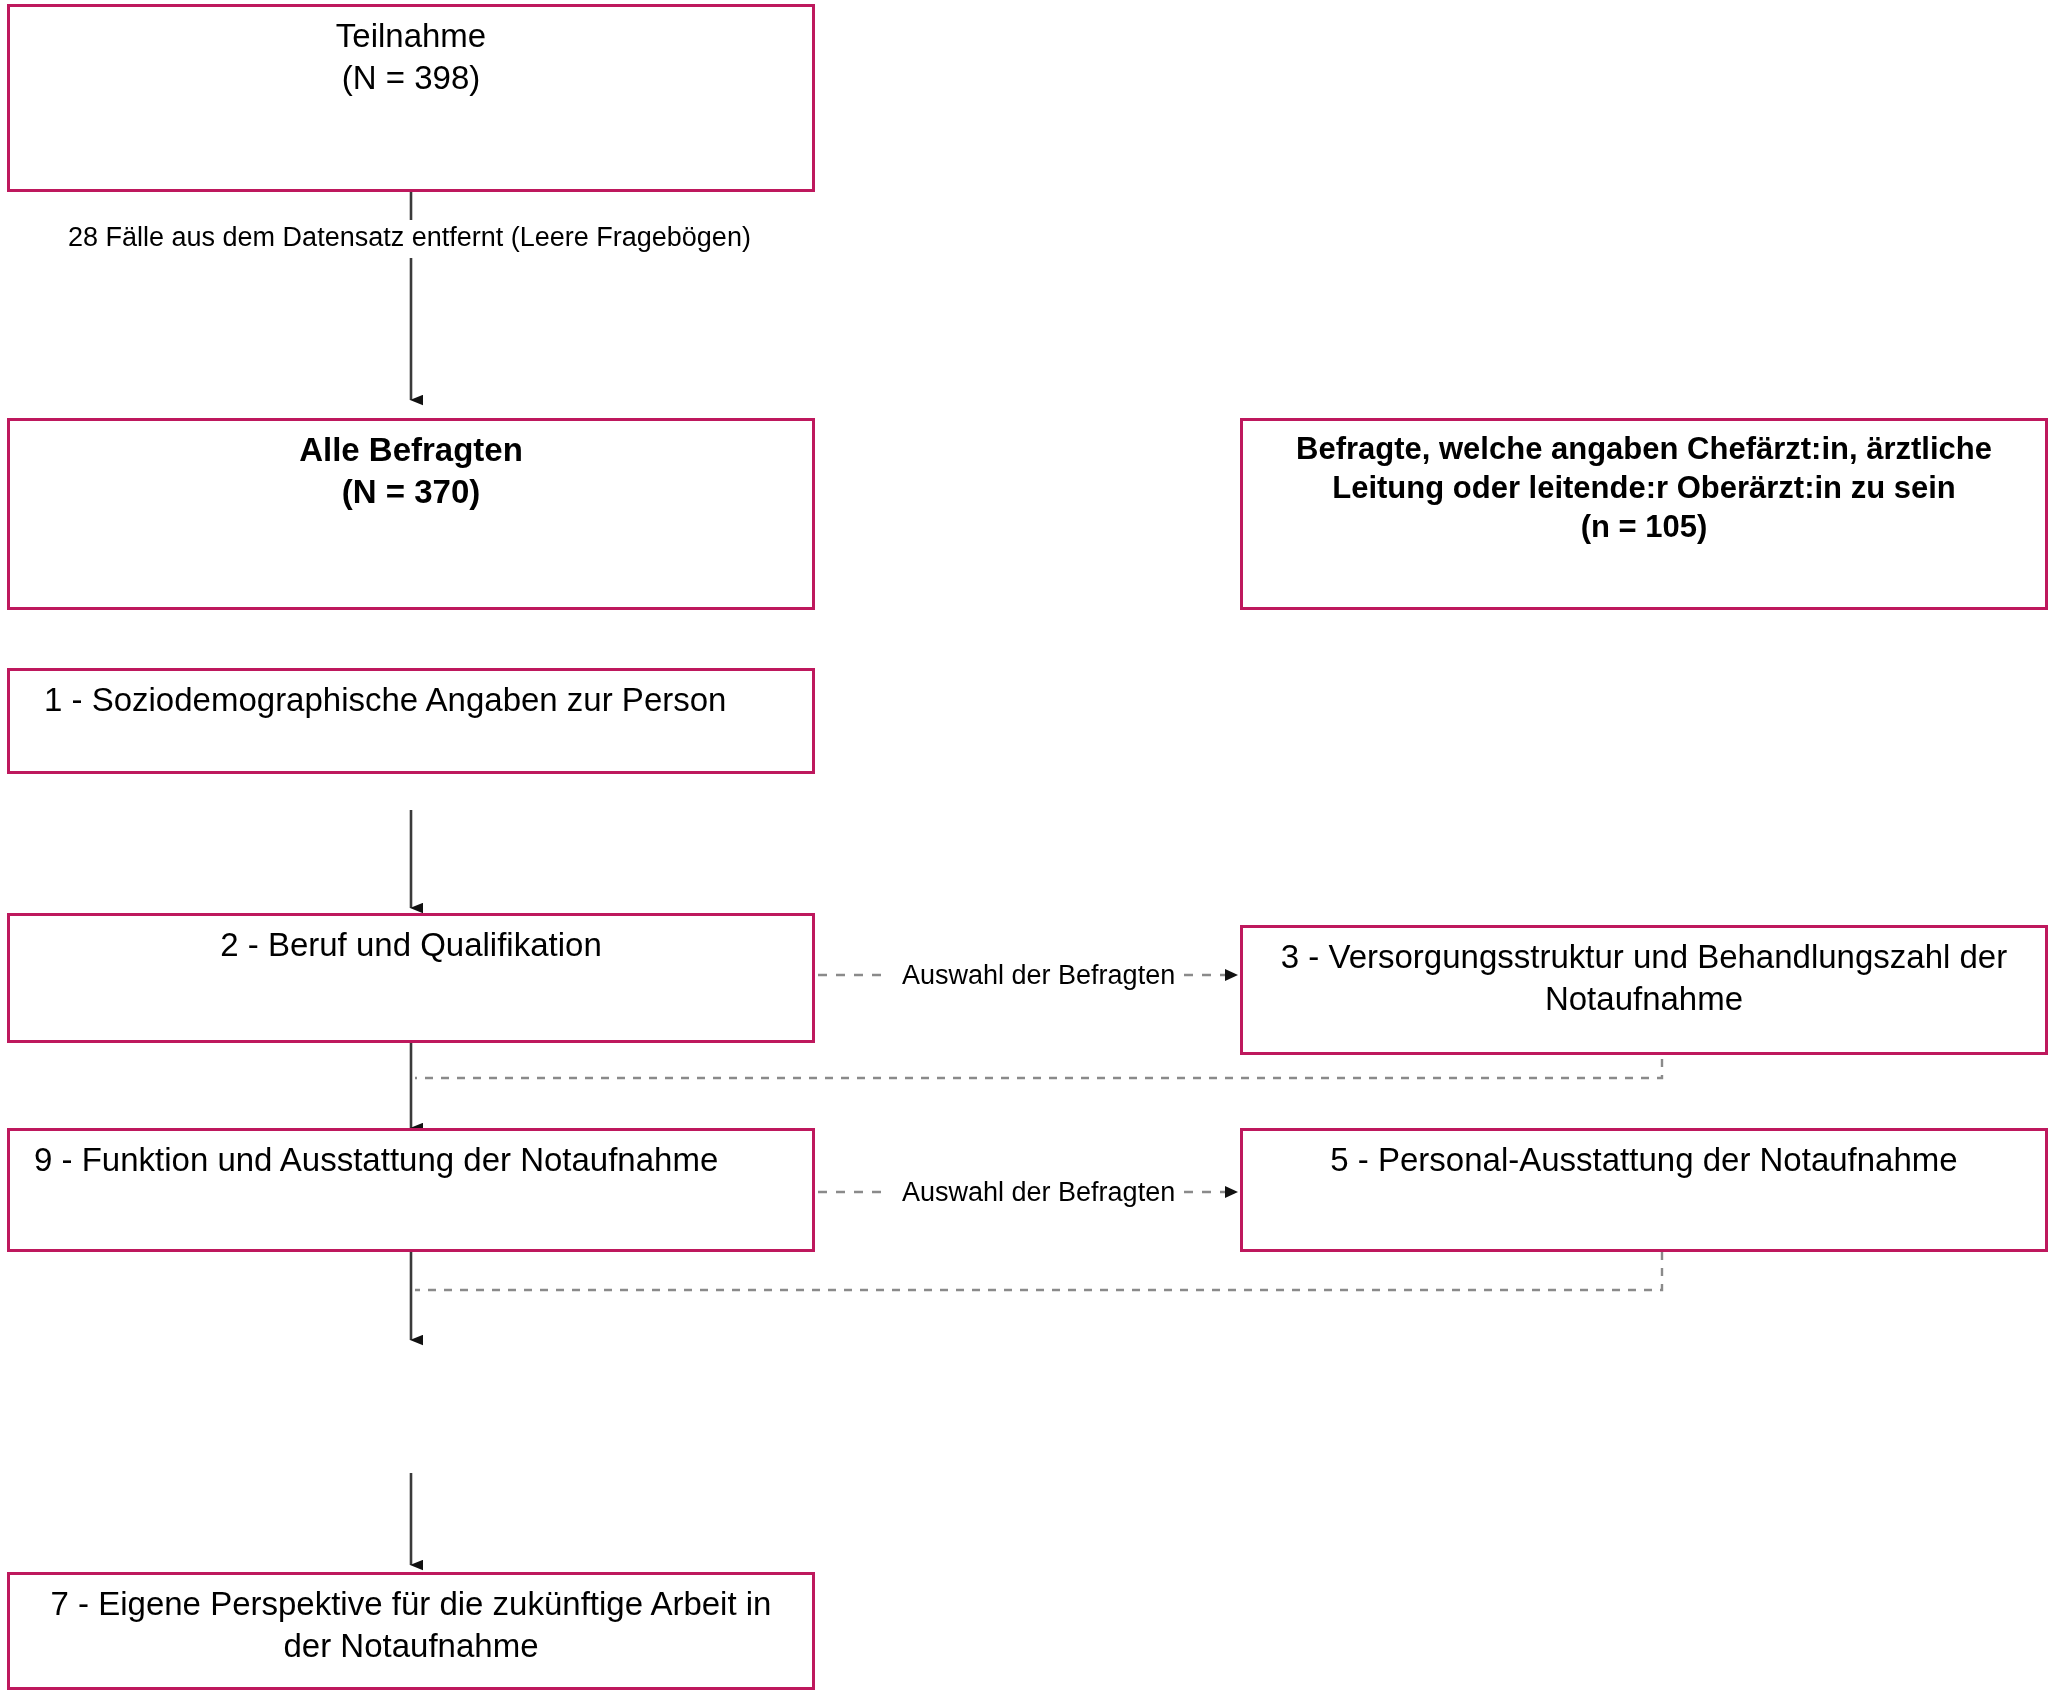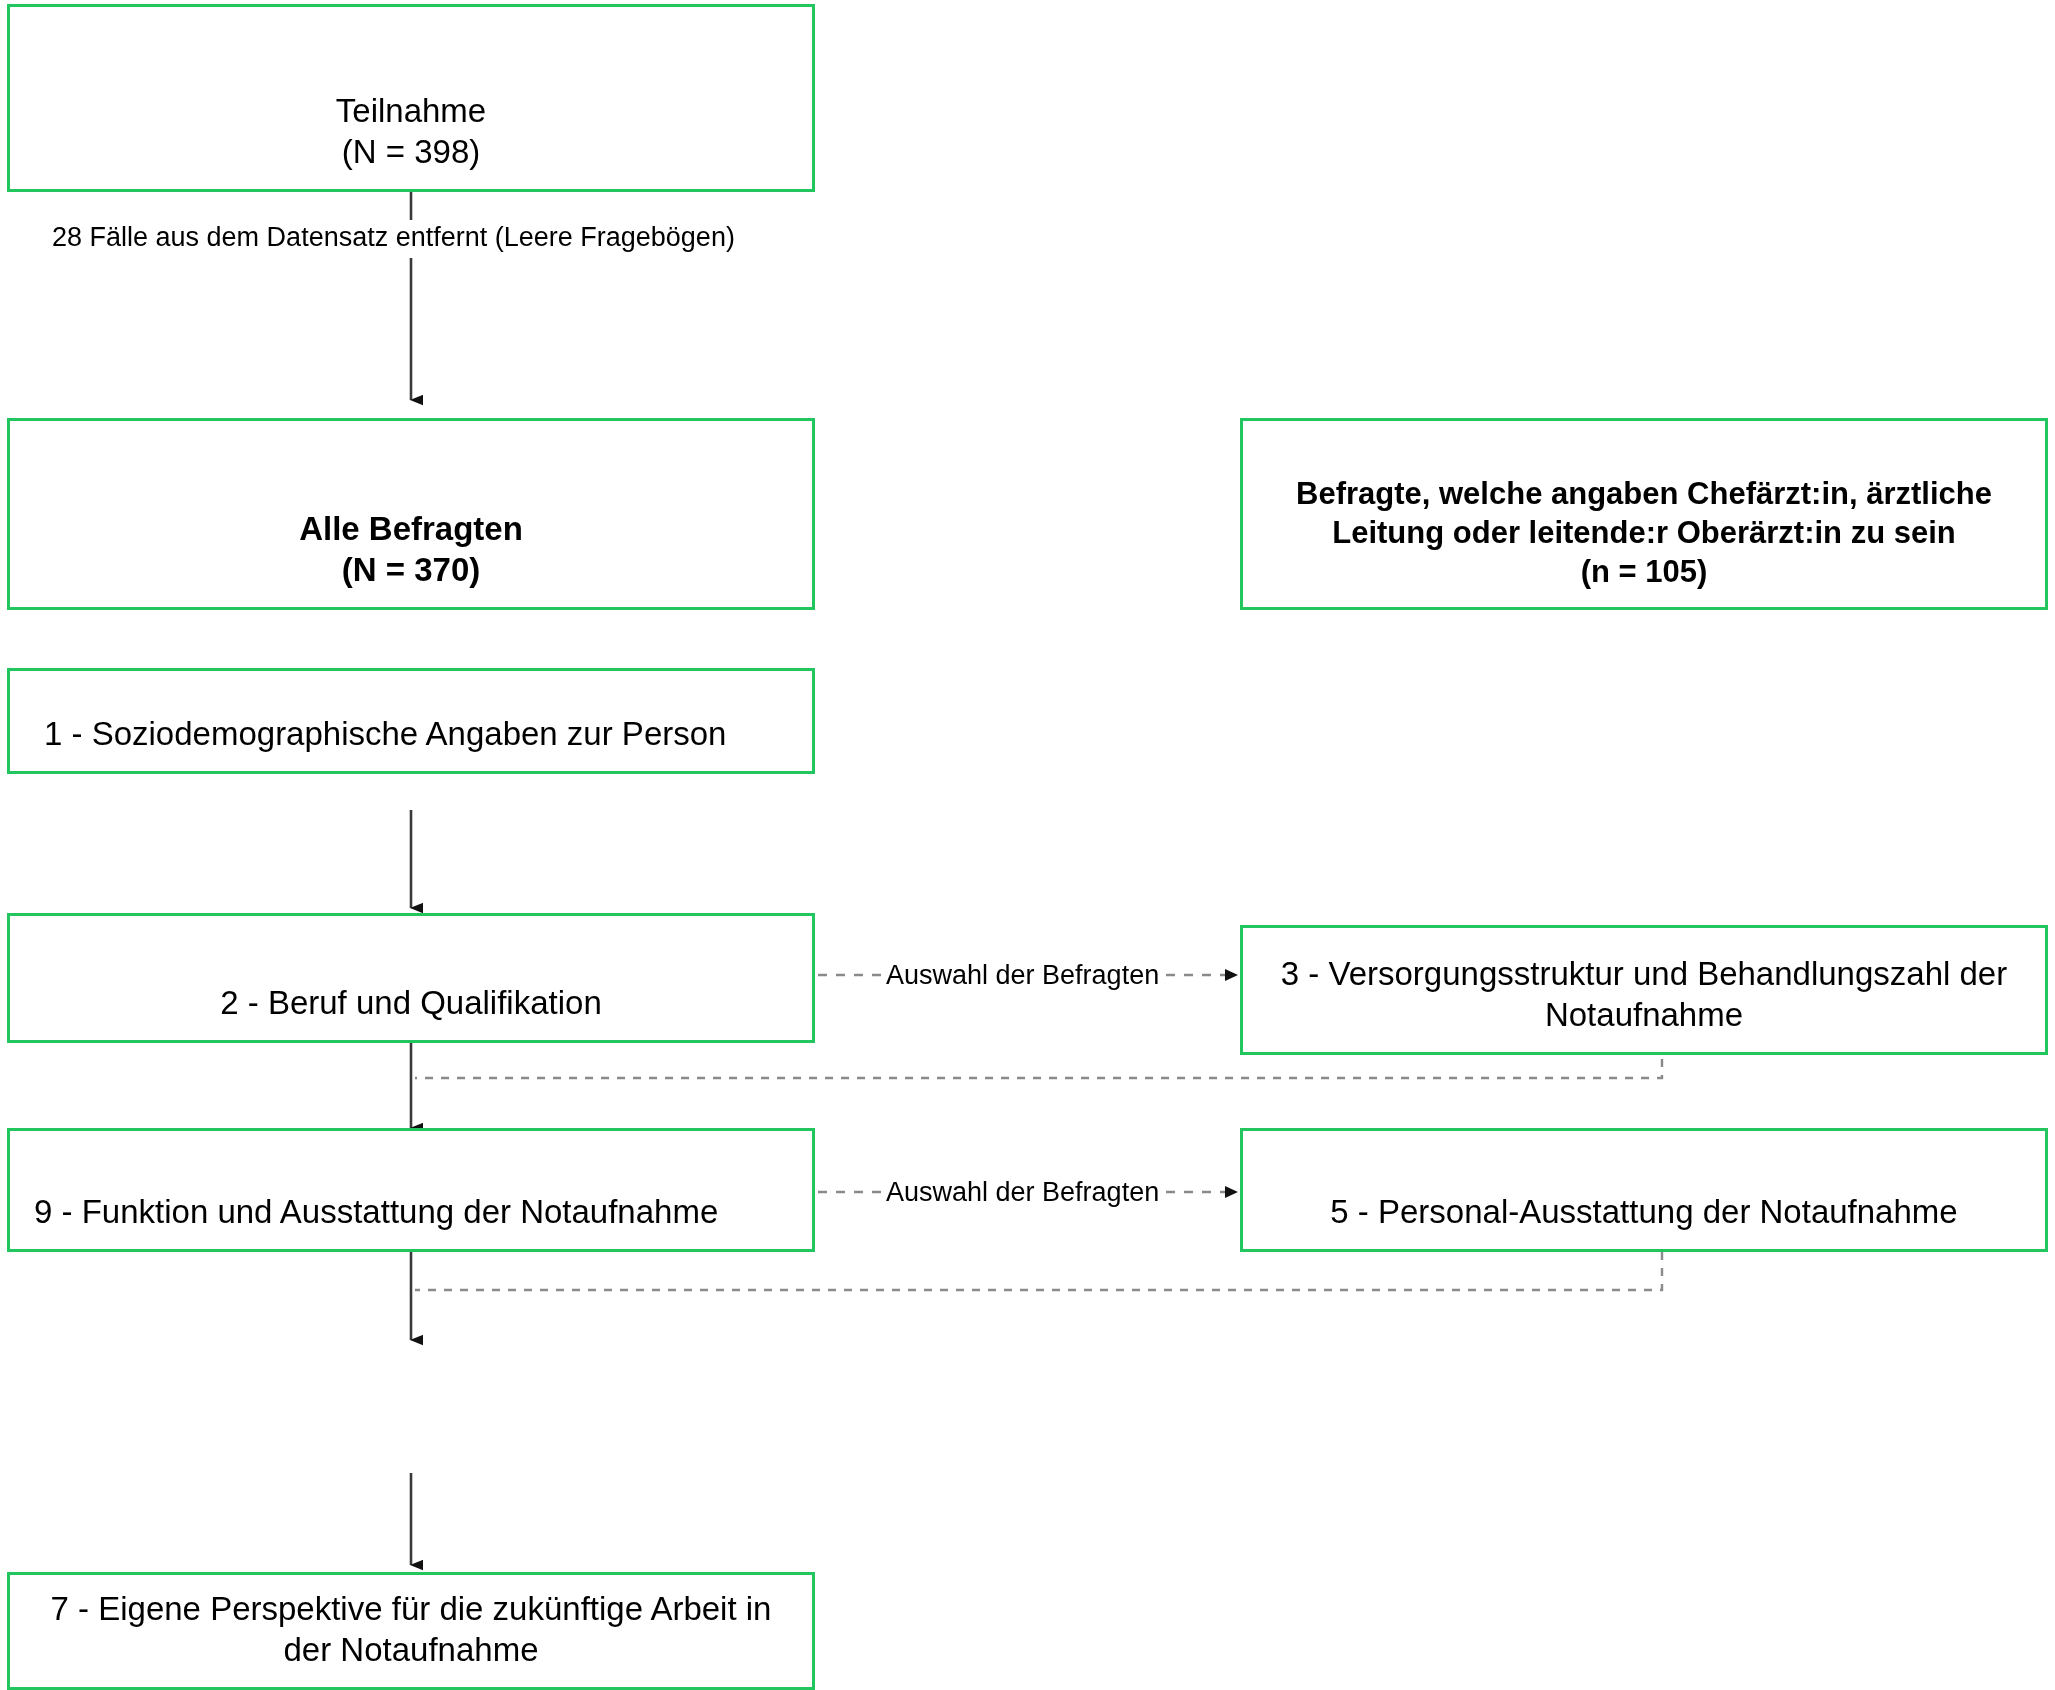--- a/index.html
+++ b/index.html
@@ -16,49 +16,50 @@
   }
   #stage {
     position: relative;
     width: 2055px;
     height: 1690px;
     background: #ffffff;
   }
   .node {
     position: absolute;
     box-sizing: border-box;
-    border: 3px solid #22c55e;
+    border: 3px solid #be185d;
     background: #ffffff;
     display: flex;
-    align-items: flex-end;
+    align-items: flex-start;
     justify-content: center;
     text-align: center;
     color: #000000;
     font-family: "Liberation Sans", sans-serif;
     font-size: 33px;
     line-height: 1.26;
-    padding: 16px 14px;
+    padding: 8px 14px;
     z-index: 3;
   }
   .node .txt {
     display: block;
     width: 100%;
     white-space: pre-line;
   }
   .node.bold .txt { font-weight: bold; }
 
   .edge-label {
     position: absolute;
     color: #000000;
     font-size: 27px;
     font-family: "Liberation Sans", sans-serif;
     background: #ffffff;
     white-space: nowrap;
     z-index: 4;
     padding: 0 4px;
+    margin-left: 16px;
   }
 
   svg.wires {
     position: absolute;
     left: 0;
     top: 0;
     width: 2055px;
     height: 1690px;
     z-index: 1;
     pointer-events: none;

